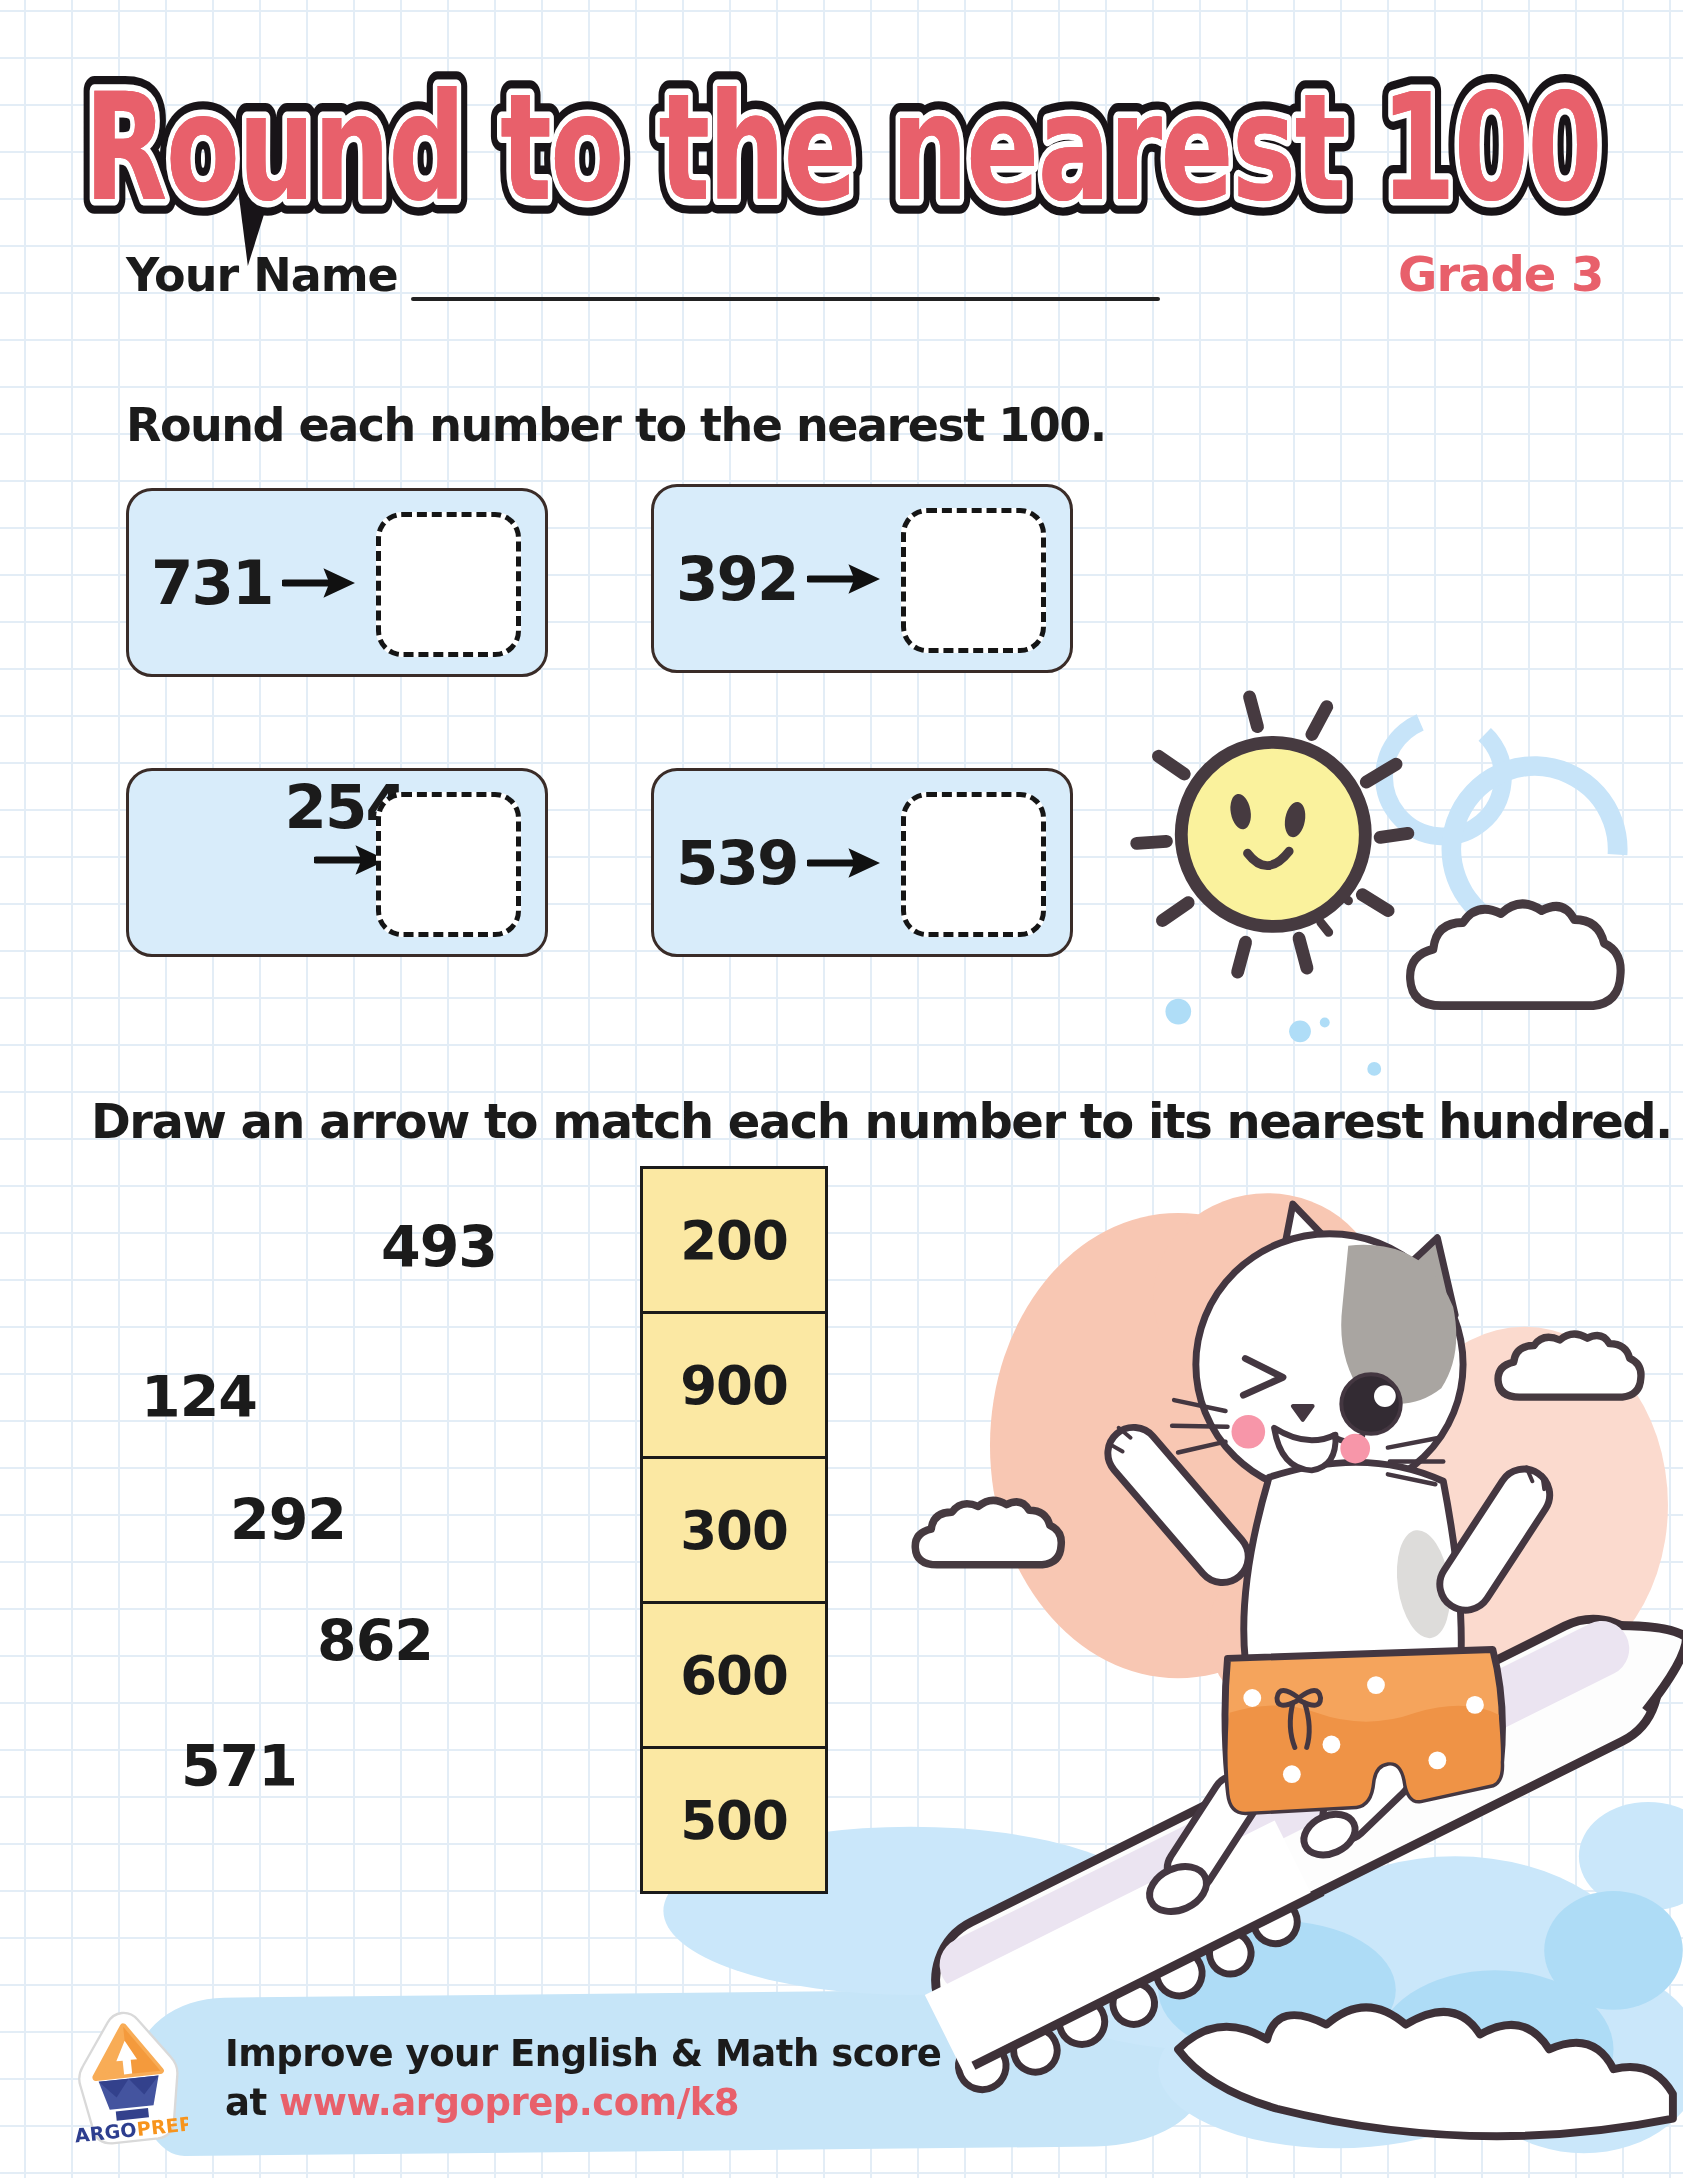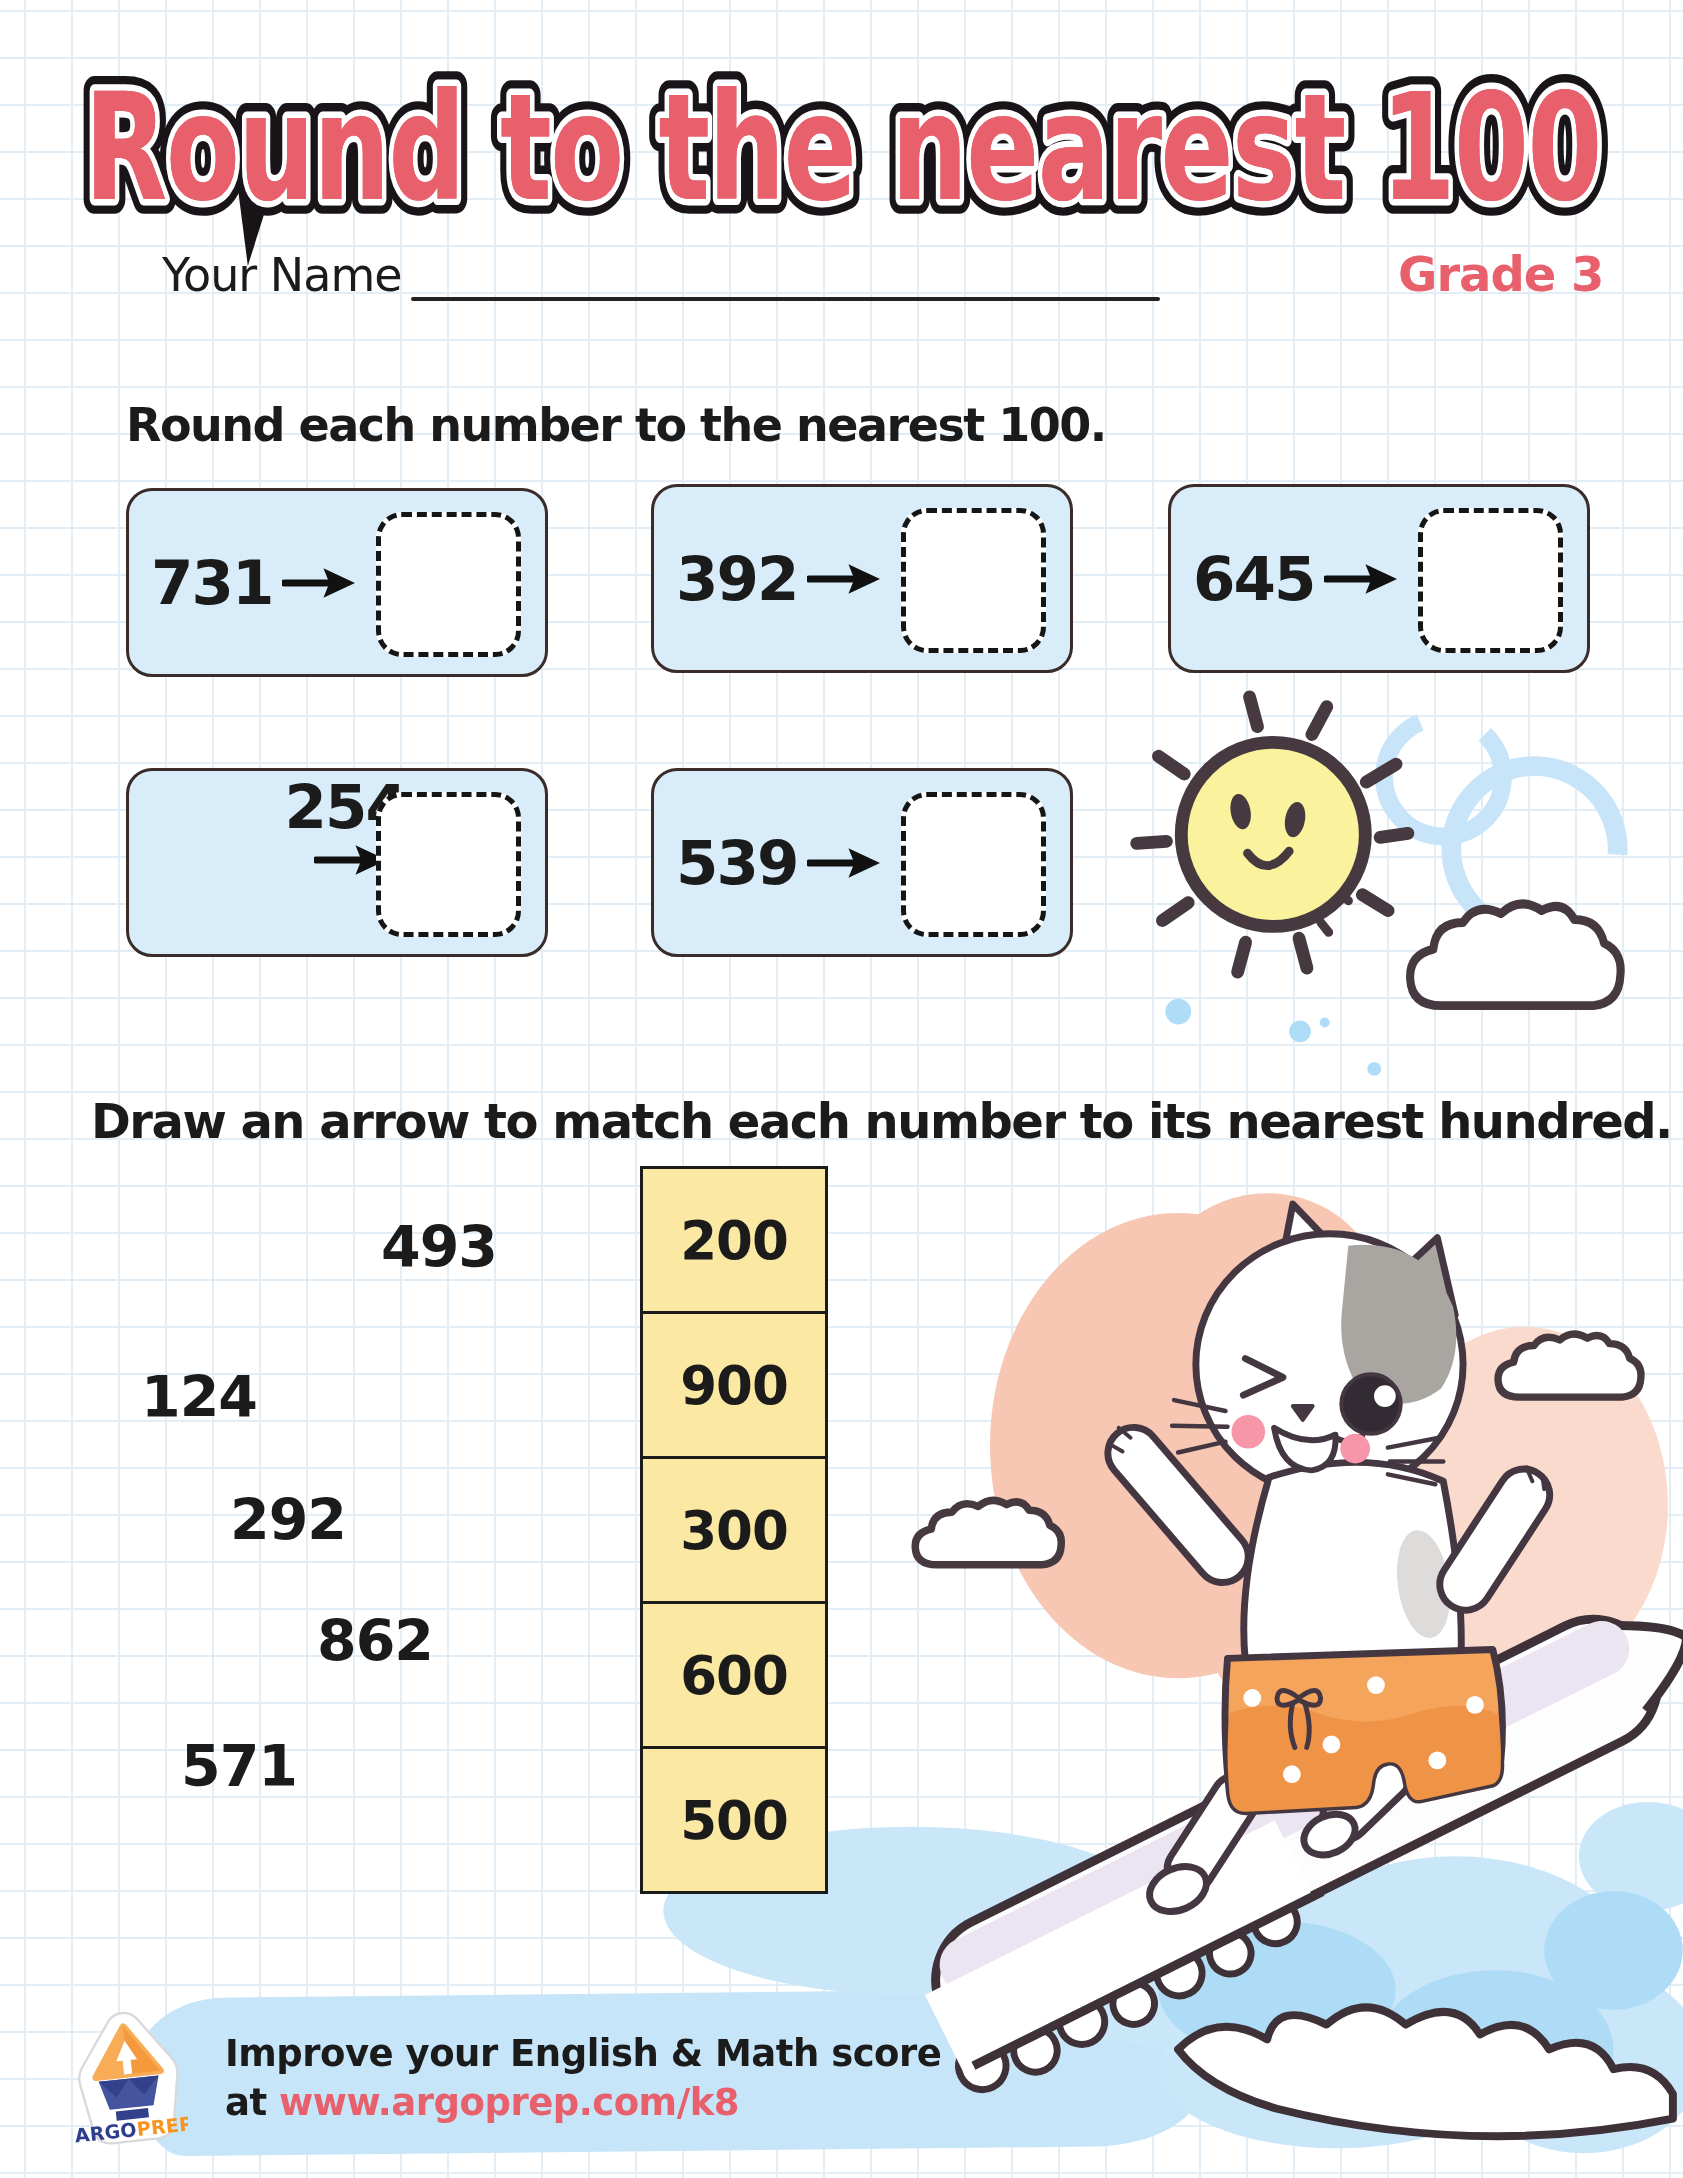--- a/index.html
+++ b/index.html
@@ -13,21 +13,21 @@
     font-family:"DejaVu Sans",sans-serif;color:#1b1b1b;
   }
   .abs{position:absolute;}
   
   .title-svg{left:40px;top:40px;}
   .title-black{fill:#e8606b;stroke:#181418;stroke-width:30px;stroke-linejoin:round;paint-order:stroke fill;}
   .title-white{fill:#e8606b;stroke:#ffffff;stroke-width:13px;stroke-linejoin:round;paint-order:stroke fill;}
   .title-fill{fill:#e8606b;}
   .title-text{font-family:"DejaVu Sans",sans-serif;font-weight:bold;font-size:150px;letter-spacing:-2px;}
   
-  .your-name{left:126px;top:248px;font-size:46px;font-weight:normal;letter-spacing:-1px;margin-left:36px;}
+  .your-name{left:126px;top:248px;font-size:46px;font-weight:bold;letter-spacing:-1px;}
   .name-underline{left:411px;top:297px;width:749px;height:0;border-bottom:4px solid #222;border-radius:3px;}
   .grade{left:1398px;top:246px;font-size:48px;font-weight:bold;color:#e8606b;letter-spacing:-1px;}
   
   .instr1{left:126px;top:398px;font-size:46px;font-weight:bold;letter-spacing:-1.5px;}
   .instr2{left:91px;top:1093px;font-size:48px;font-weight:bold;letter-spacing:-1.5px;}
   
   .card{
     position:absolute;width:422px;height:189px;background:#d8ecfa;
     border:3px solid #3a2c28;border-radius:26px;box-sizing:border-box;
     display:flex;align-items:center;padding-left:22px;
@@ -121,28 +121,20 @@
   <div class="card z3" style="left:126px;top:488px;">
     <span class="num">731</span>
     <svg class="arrow" width="73" height="36" viewBox="0 0 74 36">
       <line x1="2" y1="18" x2="46" y2="18" stroke="#111" stroke-width="7" stroke-linecap="round"></line>
       <polygon points="42,3 74,18 42,33 48,18" fill="#111"></polygon>
     </svg>
     <div class="answer-box"></div>
   </div>
   <div class="card z3" style="left:651px;top:484px;">
     <span class="num">392</span>
-    <svg class="arrow" width="73" height="36" viewBox="0 0 74 36">
-      <line x1="2" y1="18" x2="46" y2="18" stroke="#111" stroke-width="7" stroke-linecap="round"></line>
-      <polygon points="42,3 74,18 42,33 48,18" fill="#111"></polygon>
-    </svg>
-    <div class="answer-box"></div>
-  </div>
-  <div class="card z3" style="left:1168px;top:484px;">
-    <span class="num">645</span>
     <svg class="arrow" width="73" height="36" viewBox="0 0 74 36">
       <line x1="2" y1="18" x2="46" y2="18" stroke="#111" stroke-width="7" stroke-linecap="round"></line>
       <polygon points="42,3 74,18 42,33 48,18" fill="#111"></polygon>
     </svg>
     <div class="answer-box"></div>
   </div>
   <div class="card z3" style="left:126px;top:768px;flex-direction:column;">
     <span class="num">254</span>
     <svg class="arrow" width="73" height="36" viewBox="0 0 74 36">
       <line x1="2" y1="18" x2="46" y2="18" stroke="#111" stroke-width="7" stroke-linecap="round"></line>

